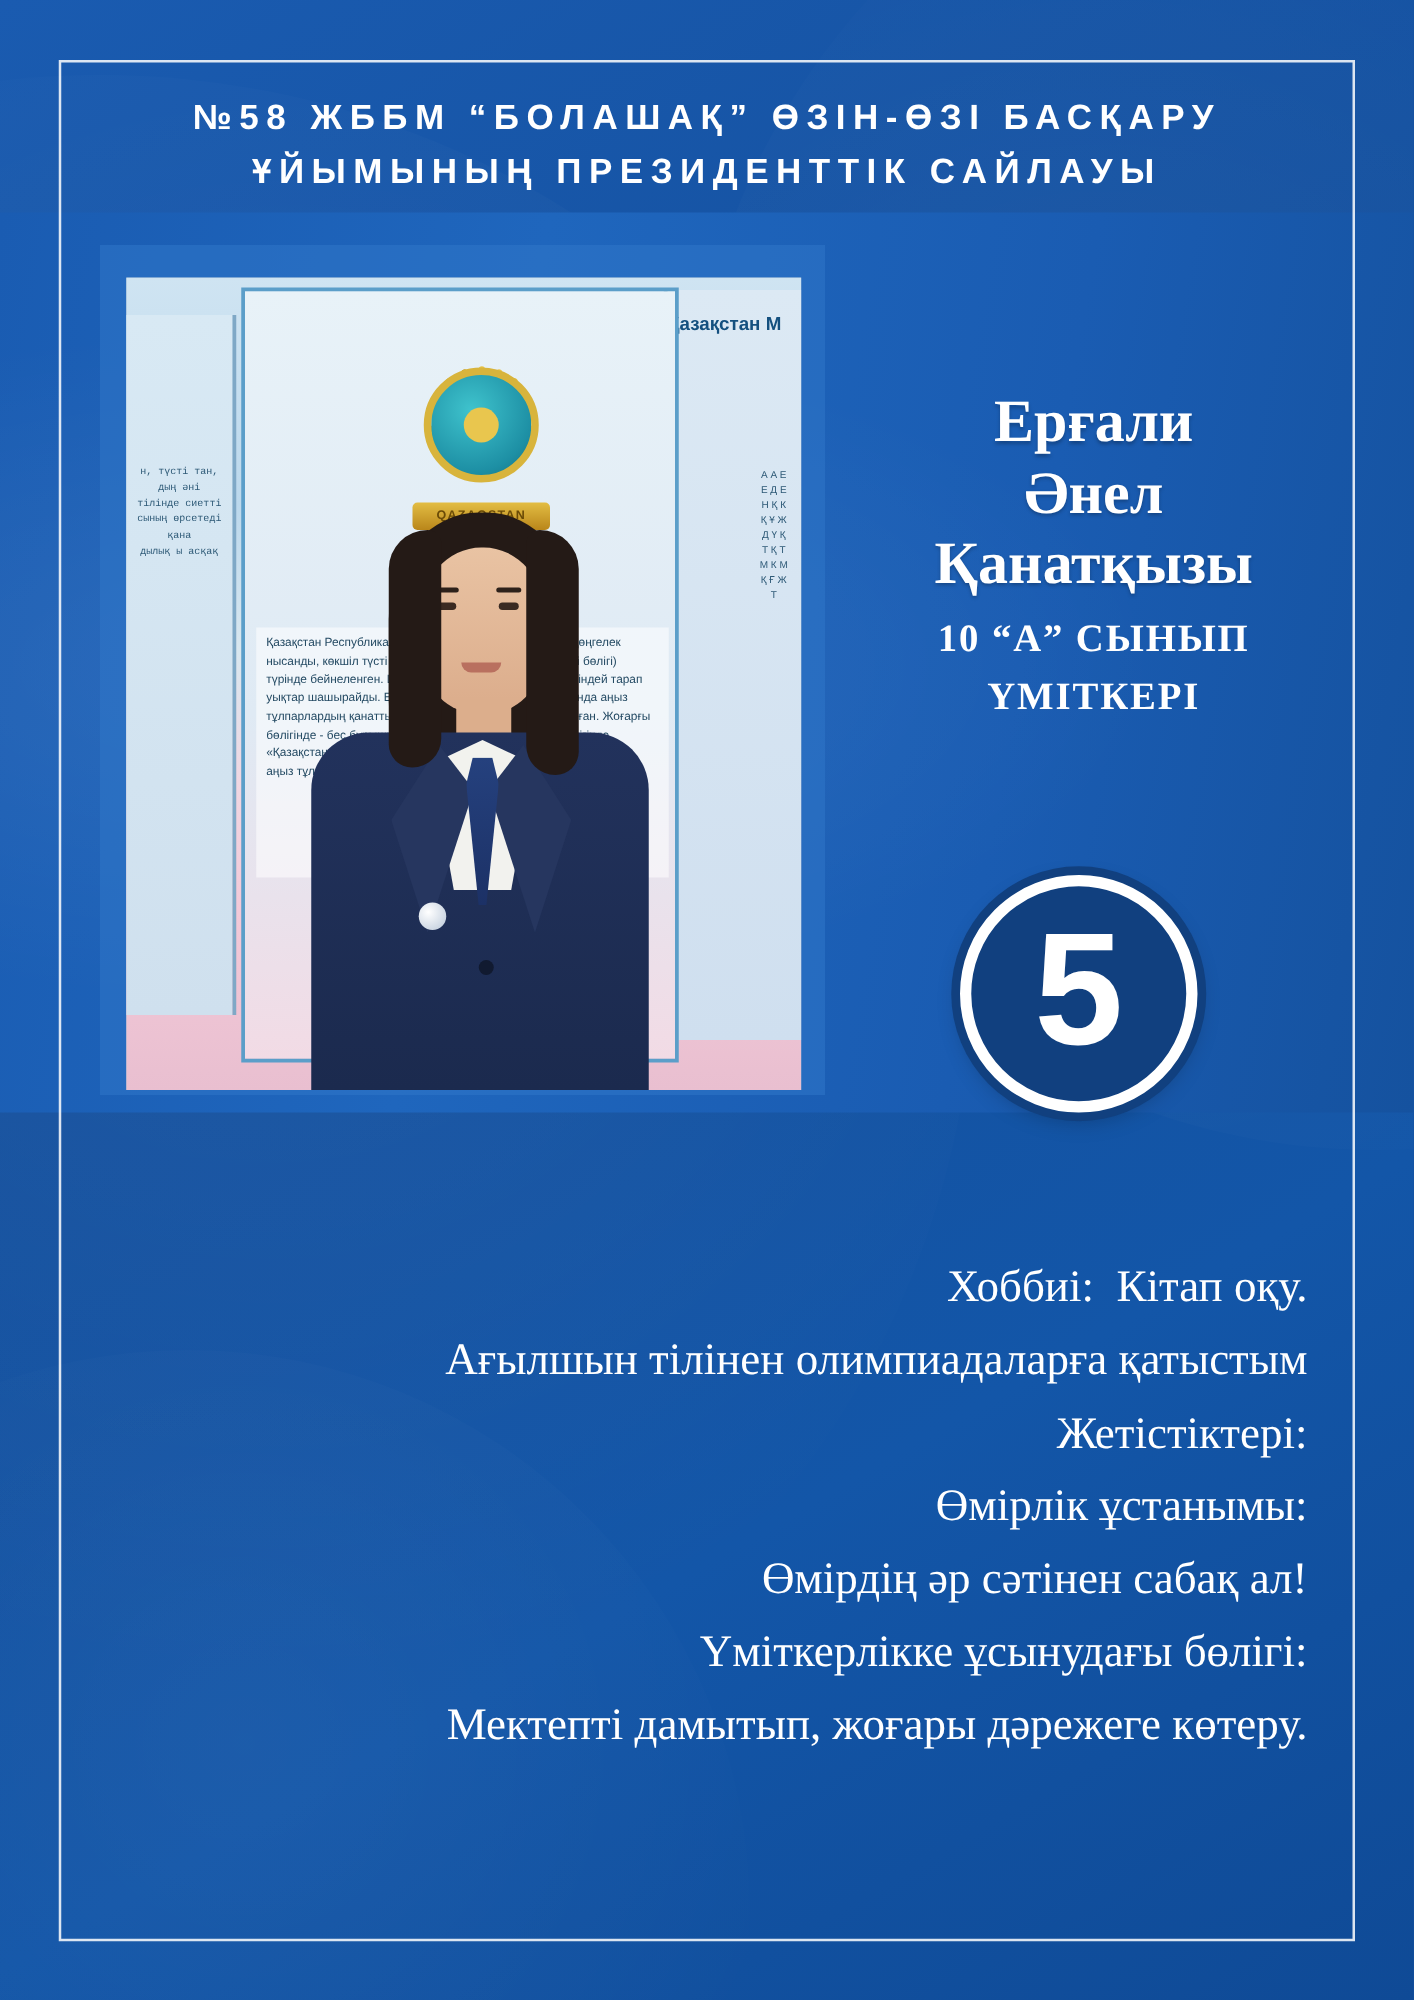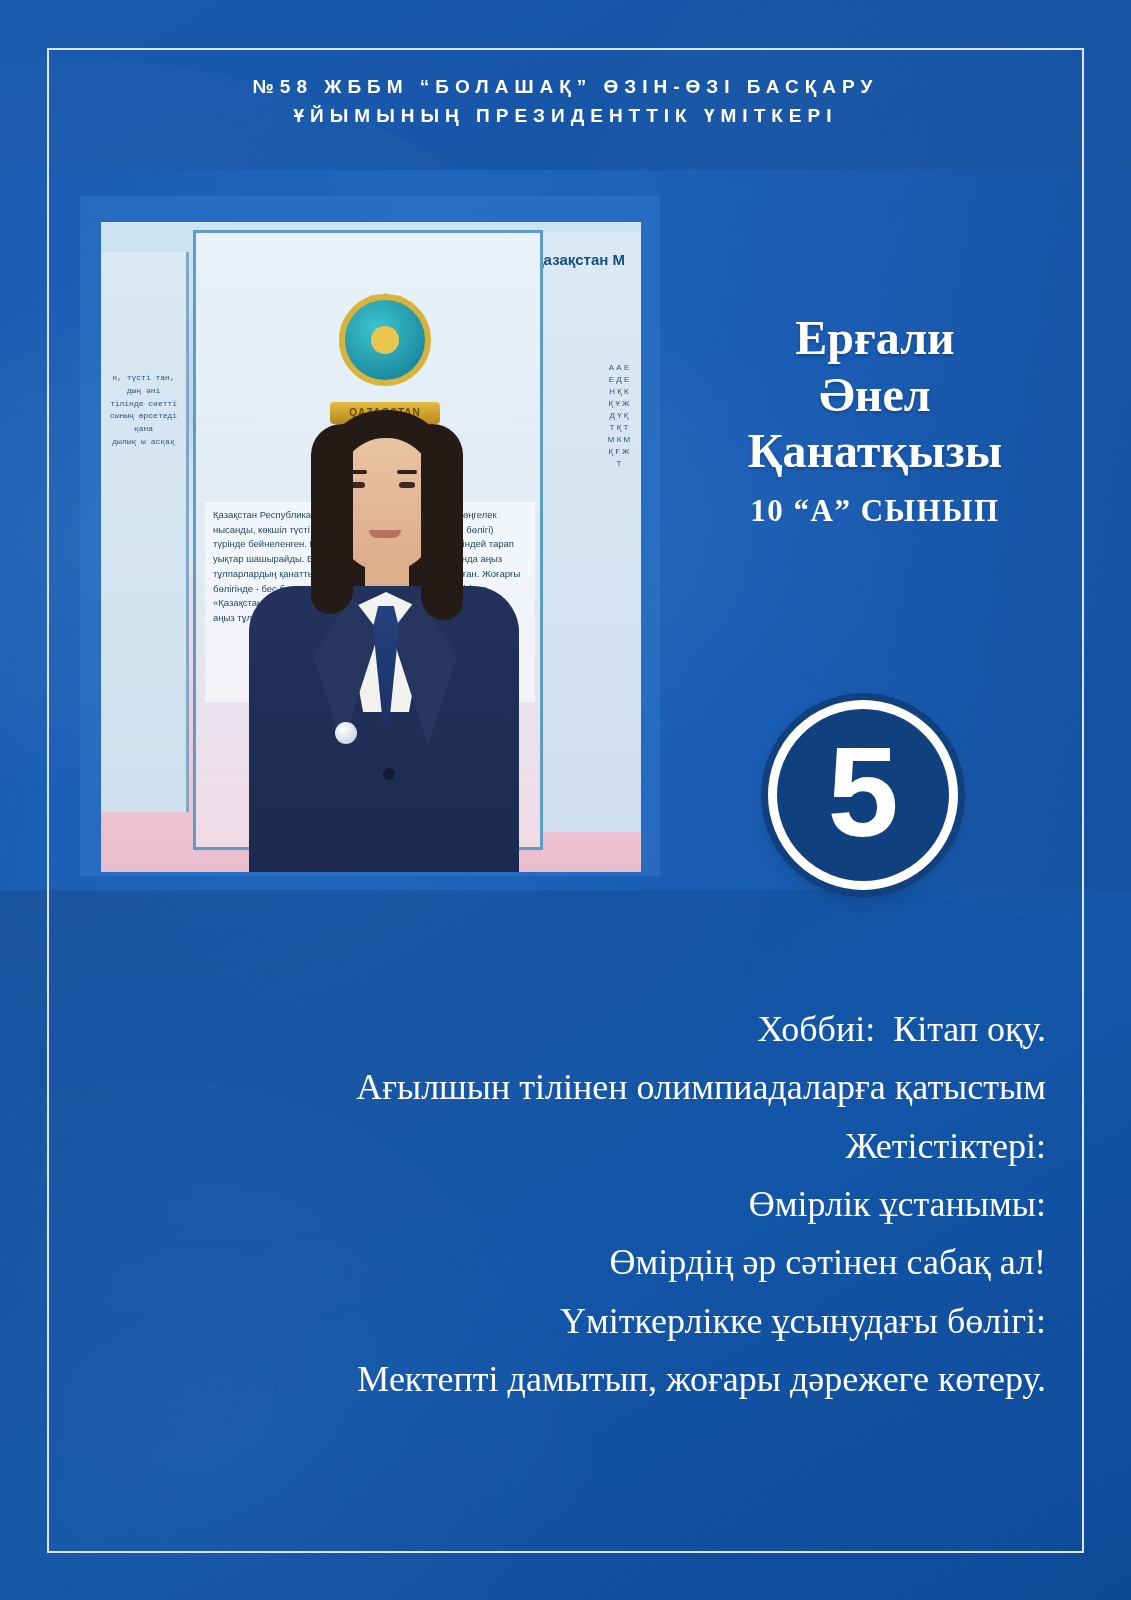--- a/index.html
+++ b/index.html
@@ -51,21 +51,21 @@
   }
   
   .header {
     position: absolute;
     left: 60px; top: 72px;
     width: 1011px;
     text-align: center;
     color: #ffffff;
     font-family: "Liberation Sans", sans-serif;
     font-weight: bold;
-    font-size: 19px;
+    font-size: 28px;
     letter-spacing: 6px;
     line-height: 1.55;
   }
   .header .line2 { display: block; }
 
   
   .mid-band {
     position: absolute;
     left: 0; top: 170px;
     width: 1131px; height: 720px;
@@ -116,21 +116,21 @@
     position: absolute; left: 104px; top: 280px; width: 330px; height: 200px;
     background: rgba(255,255,255,0.55);
     padding: 6px 8px;
     font-family: "Liberation Sans", sans-serif;
     font-size: 9.5px;
     line-height: 1.55;
     color: #244a63;
     overflow: hidden;
   }
   .ph-textR {
-    position: absolute; right: 10px; top: 130px; width: 24px;
+    position: absolute; right: 10px; top: 142px; width: 24px;
     font-family: "Liberation Sans", sans-serif;
     font-size: 8px; line-height: 1.5; color: #2d5976;
     text-align: center;
   }
   .ph-head-title {
     position: absolute; right: 16px; top: 18px;
     font-family: "Liberation Sans", sans-serif;
     font-size: 15px; font-weight: bold; color: #14507f;
     text-align: center; line-height: 1.3;
   }
@@ -310,21 +310,21 @@
   <div class="arc arc3"></div>
 
   <div class="mid-band"></div>
   <div class="mid-band-inner"></div>
   <div class="photo-block-bg"></div>
 
   <div class="border-frame"></div>
 
   <div class="header">
     <span>№58 ЖББМ “БОЛАШАҚ” ӨЗІН-ӨЗІ БАСҚАРУ</span>
-    <span class="line2">ҰЙЫМЫНЫҢ ПРЕЗИДЕНТТІК ҮМІТКЕРІ</span>
+    <span class="line2">ҰЙЫМЫНЫҢ ПРЕЗИДЕНТТІК САЙЛАУЫ</span>
   </div>
 
   <div class="photo">
     <div class="ph-sky"></div>
     <div class="ph-boardL">
       <div style="padding:120px 4px 0 4px;font-family:Liberation Mono, monospace;font-size:8px;line-height:1.6;color:#2d5976;white-space:pre-wrap;text-align:center;">н, түсті тан, дың әні
 тілінде сиетті
 сының өрсетеді
 қана
 дылық ы асқақ</div>
@@ -373,20 +373,21 @@
       <div class="g-hairfront-l"></div>
       <div class="g-hairfront-r"></div>
     </div>
   </div>
 
   <div class="name-block">
     <div class="nm">Ерғали</div>
     <div class="nm">Әнел</div>
     <div class="nm">Қанатқызы</div>
     <div class="class-line">10 “А” СЫНЫП</div>
+    <div class="class-line" style="margin-top:0">ҮМІТКЕРІ</div>
   </div>
 
   <div class="num-badge">
     <span>5</span>
   </div>
 
   <div class="body-text">
     <div class="row">Хоббиі:  Кітап оқу.</div>
     <div class="row">Ағылшын тілінен олимпиадаларға қатыстым</div>
     <div class="row">Жетістіктері:</div>

